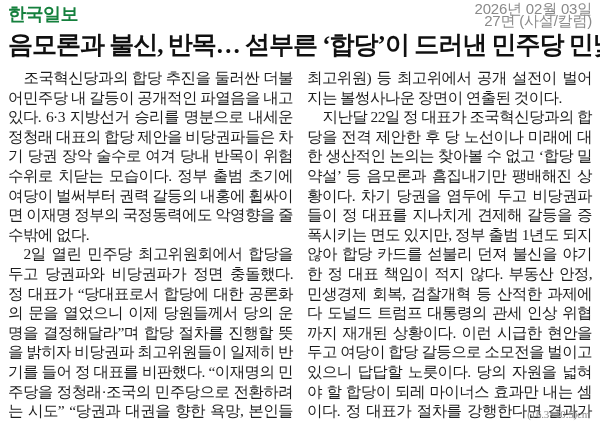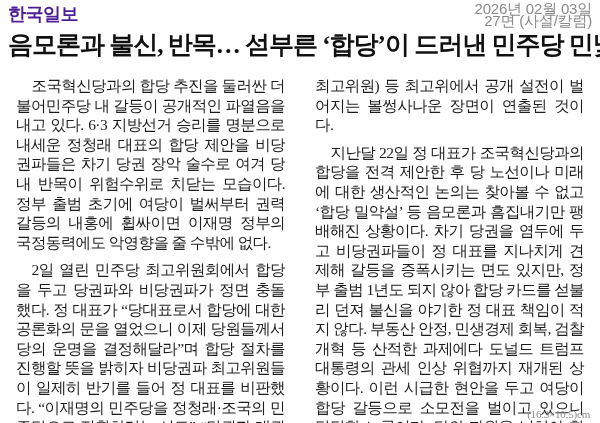--- a/index.html
+++ b/index.html
@@ -20,21 +20,21 @@
     display: flex;
     justify-content: space-between;
     align-items: flex-start;
     height: 26px;
   }
   .logo {
     font-family: "Liberation Sans", "DejaVu Sans", sans-serif;
     font-weight: 800;
     font-size: 18px;
     letter-spacing: -0.5px;
-    color: #4c1d95;
+    color: #15803d;
     line-height: 22px;
   }
   .meta {
     text-align: right;
     font-family: "Liberation Sans", "DejaVu Sans", sans-serif;
     font-size: 15px;
     line-height: 12px;
     color: #8a8a8a;
     letter-spacing: -0.2px;
   }
@@ -51,21 +51,21 @@
   .columns {
     display: flex;
     gap: 14px;
     margin-top: 9px;
   }
   .col {
     flex: 1 1 0;
     min-width: 0;
   }
   .body-p {
-    margin: 8px;
+    margin: 0;
     font-size: 15.5px;
     line-height: 19.6px;
     letter-spacing: -0.6px;
     text-align: justify;
     word-break: break-all;
     color: #1c1c1c;
   }
   .body-p.indent { text-indent: 1em; }
   .size-note {
     position: absolute;

